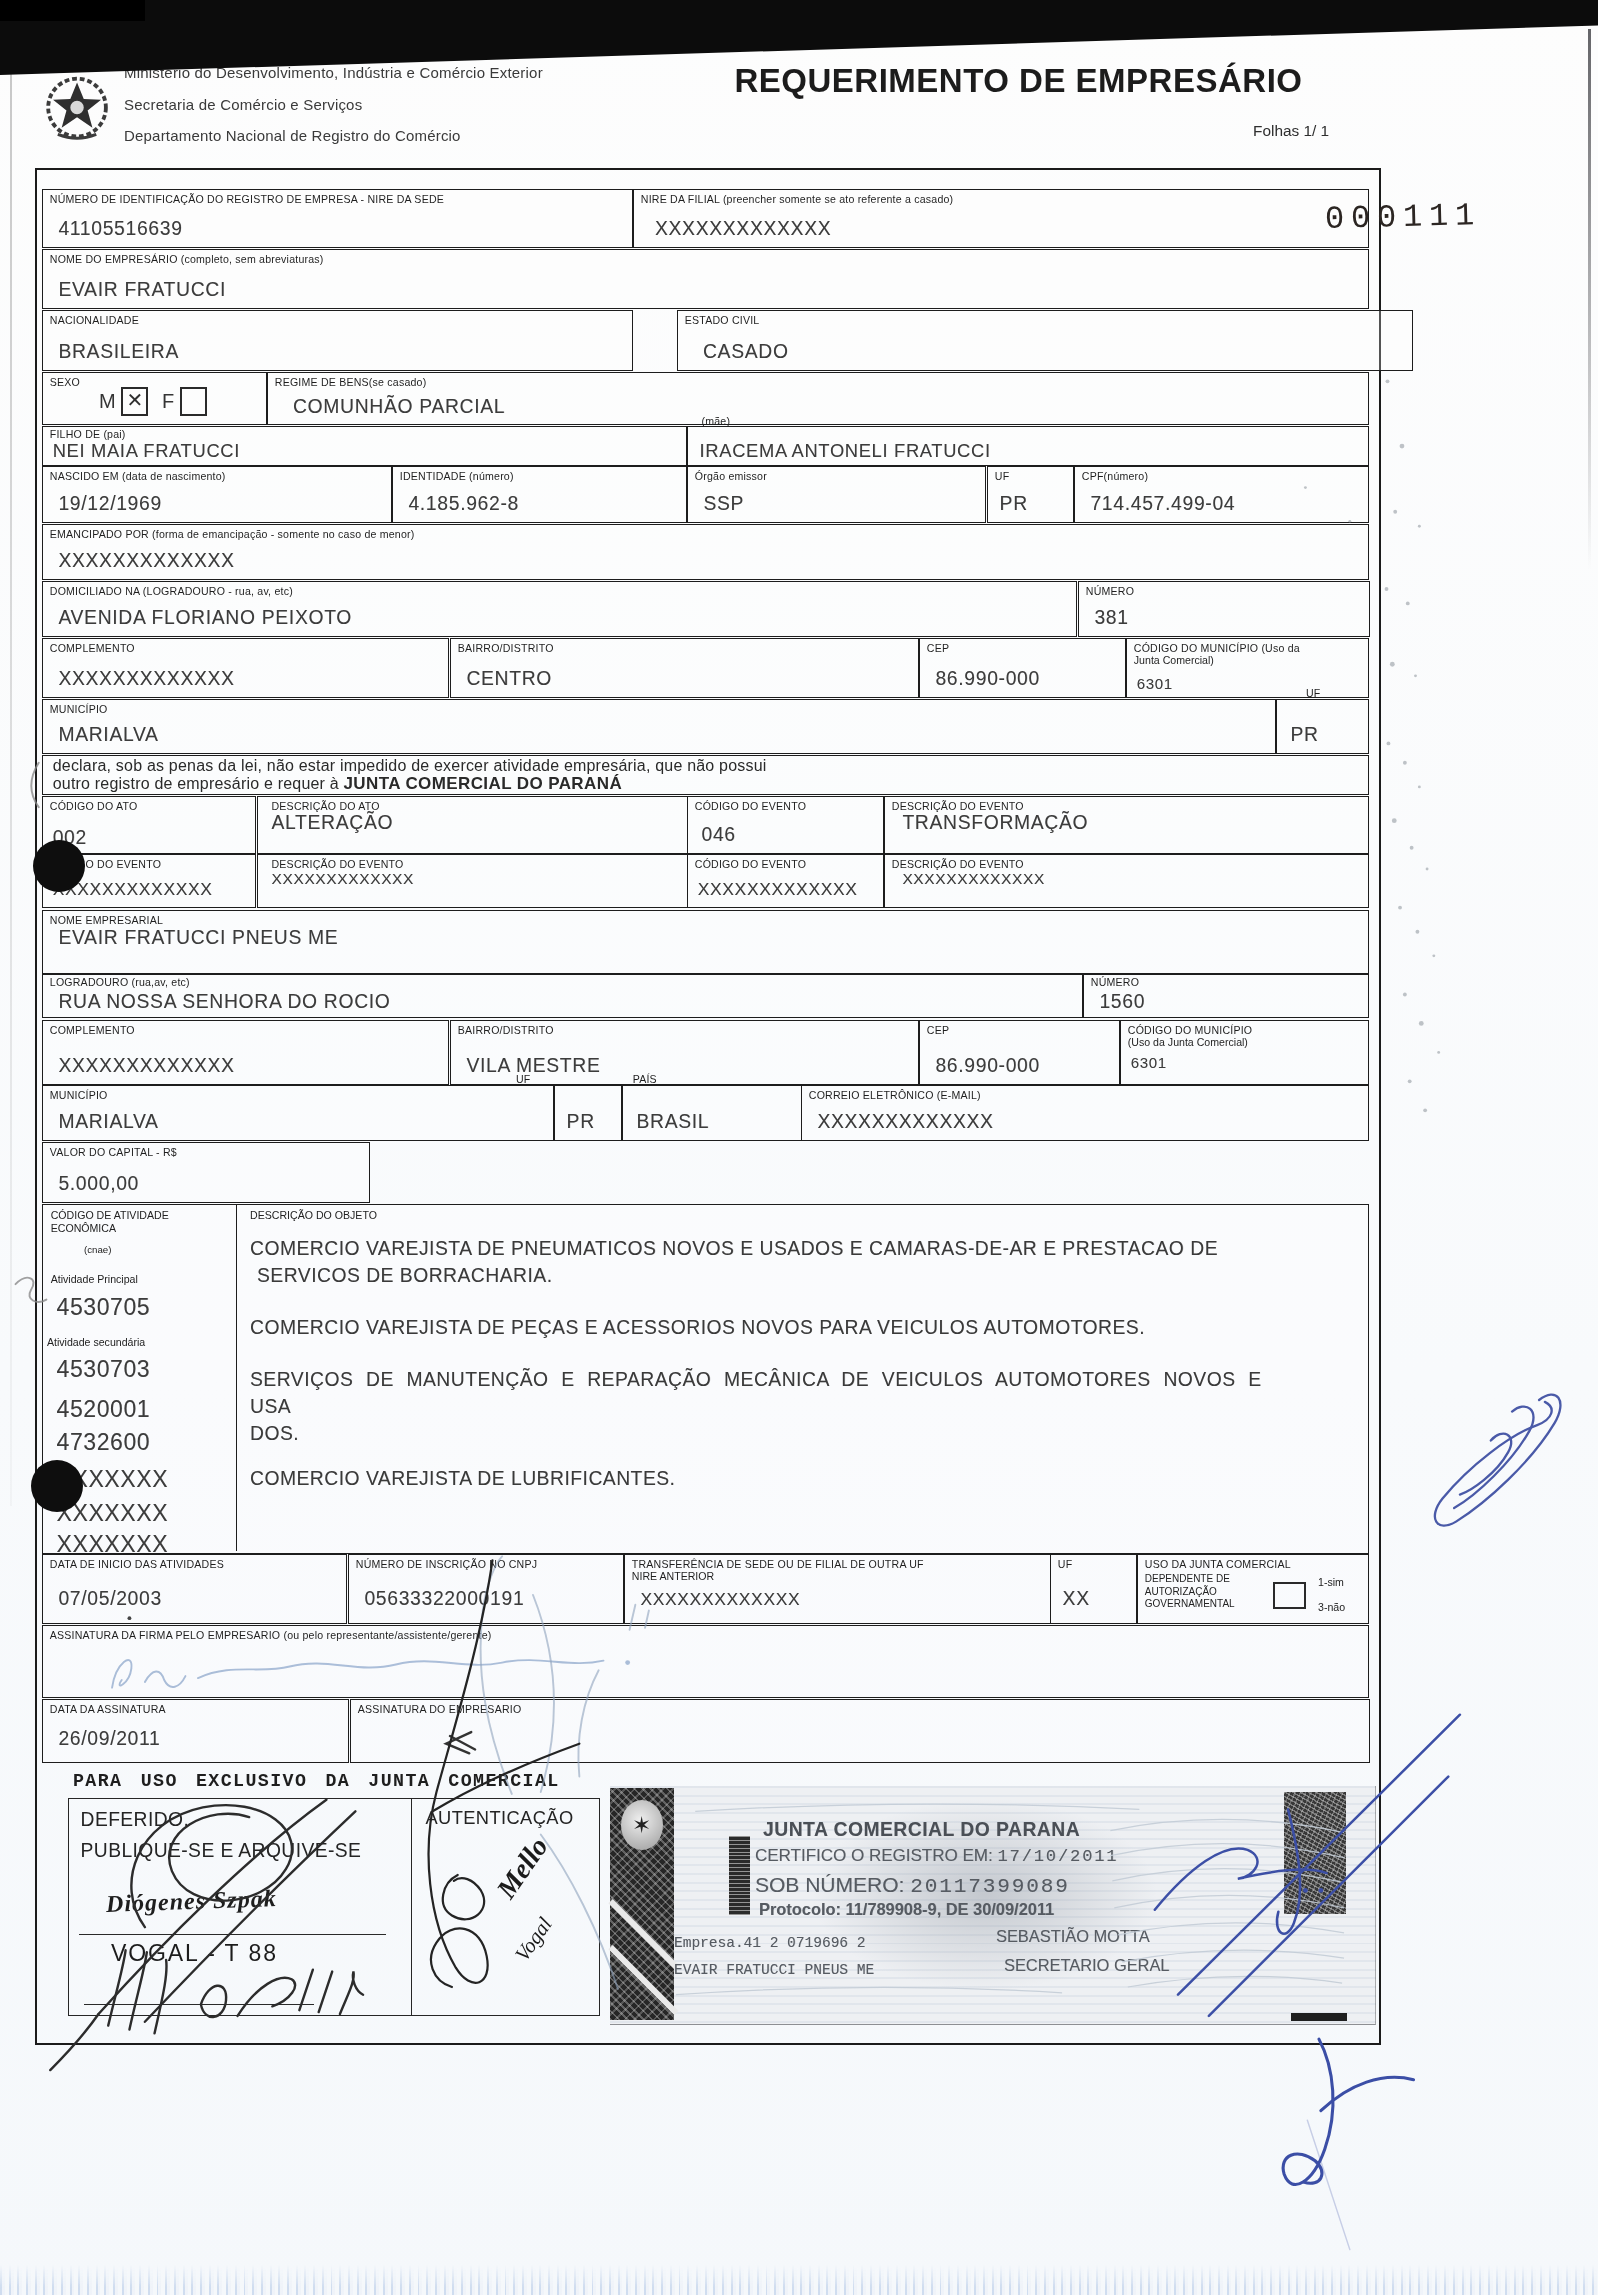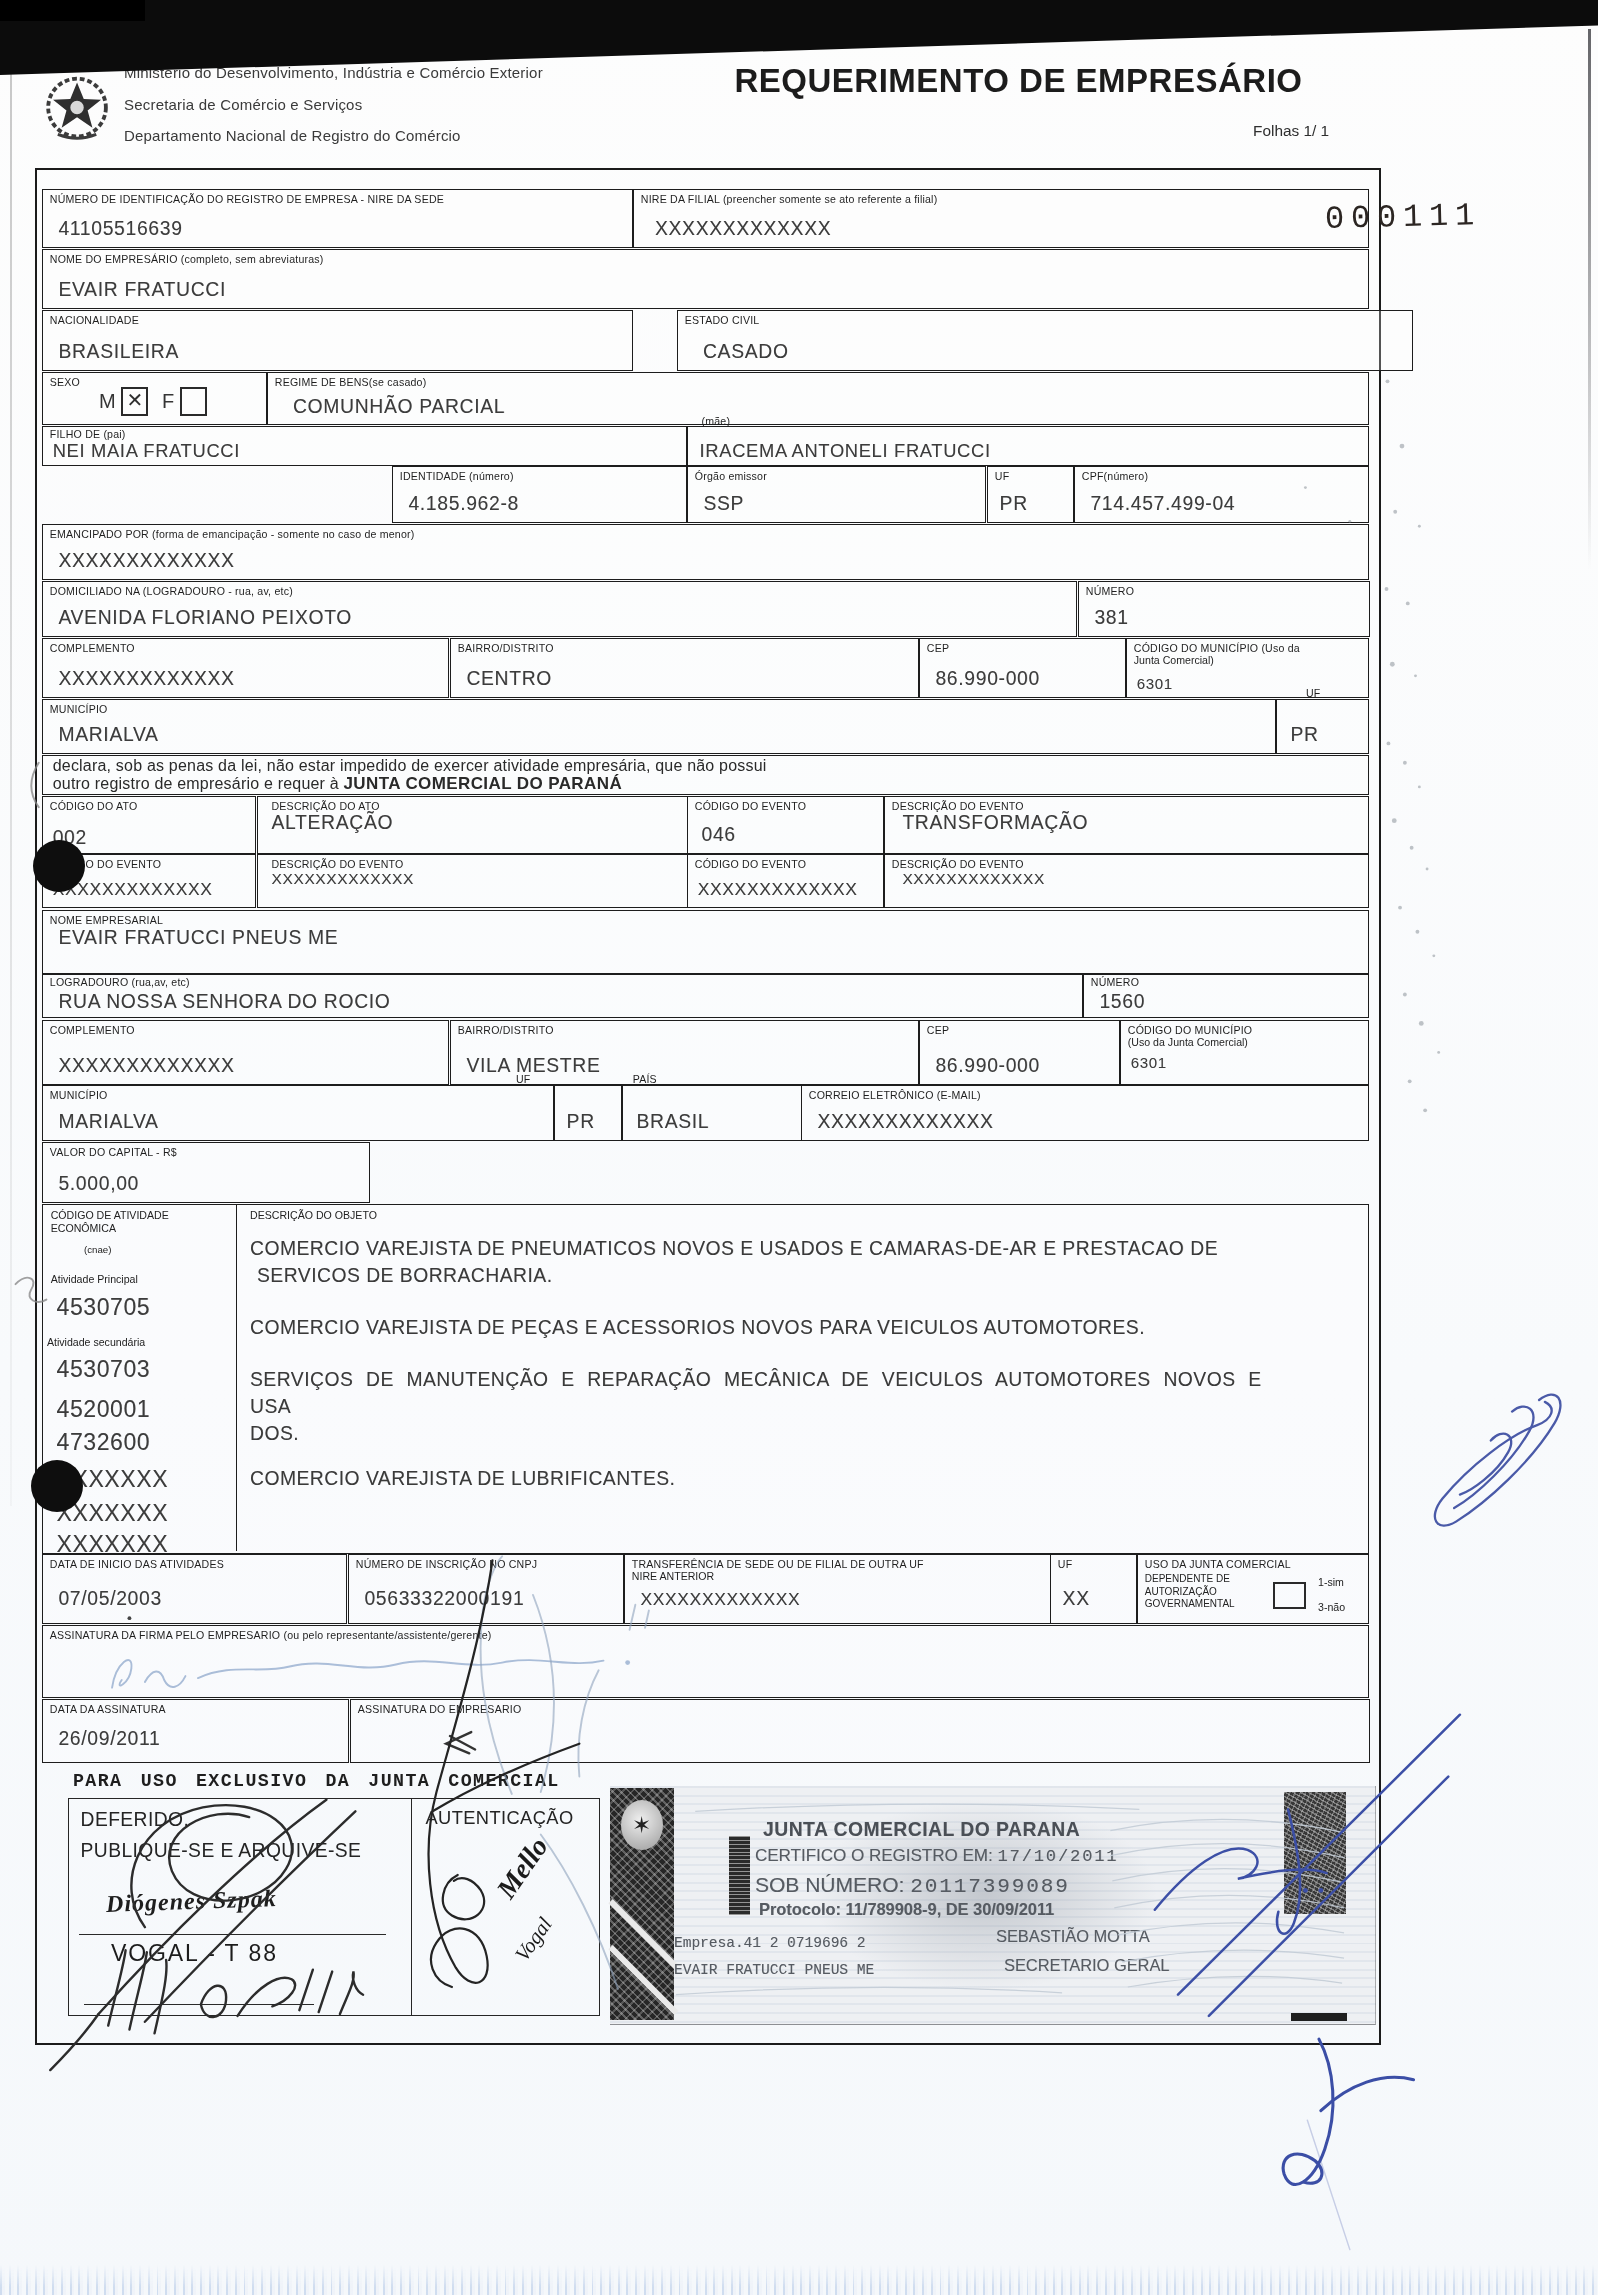--- a/index.html
+++ b/index.html
@@ -86,21 +86,21 @@
   <div id="folhas" class="abs">Folhas 1/ 1</div>
   <div id="pagestamp" class="abs">000111</div>
 
   <div id="outer" class="abs"></div>
 
   <div class="cell" style="left:42px;top:189px;width:591px;height:59px;">
     <span class="lab">NÚMERO DE IDENTIFICAÇÃO DO REGISTRO DE EMPRESA - NIRE DA SEDE</span>
     <span class="val">41105516639</span>
   </div>
   <div class="cell" style="left:633px;top:189px;width:736px;height:59px;">
-    <span class="lab">NIRE DA FILIAL (preencher somente se ato referente a filial)</span>
+    <span class="lab">NIRE DA FILIAL (preencher somente se ato referente a casado)</span>
     <span class="val" style="left:21px;">XXXXXXXXXXXXX</span>
   </div>
 
   <div class="cell" style="left:42px;top:249px;width:1327px;height:60px;">
     <span class="lab">NOME DO EMPRESÁRIO (completo, sem abreviaturas)</span>
     <span class="val">EVAIR FRATUCCI</span>
   </div>
 
   <div class="cell" style="left:42px;top:310px;width:591px;height:61px;">
     <span class="lab">NACIONALIDADE</span>
@@ -124,20 +124,24 @@
 
   <div class="cell" style="left:42px;top:426px;width:645px;height:40px;">
     <span class="lab" style="top:1px;">FILHO DE (pai)</span>
     <span class="val" style="bottom:2.9px;left:9.7px;font-size:18.3px;">NEI MAIA FRATUCCI</span>
   </div>
   <div class="cell" style="left:687px;top:426px;width:682px;height:40px;">
     <span class="lab" style="top:-11.6px;left:13.5px;background:transparent;">(mãe)</span>
     <span class="val" style="bottom:2.9px;left:11.6px;font-size:18.3px;">IRACEMA ANTONELI FRATUCCI</span>
   </div>
 
+  <div class="cell" style="left:42px;top:466px;width:350px;height:57px;">
+    <span class="lab">NASCIDO EM (data de nascimento)</span>
+    <span class="val">19/12/1969</span>
+  </div>
   <div class="cell" style="left:392px;top:466px;width:295px;height:57px;">
     <span class="lab">IDENTIDADE (número)</span>
     <span class="val">4.185.962-8</span>
   </div>
   <div class="cell" style="left:687px;top:466px;width:299px;height:57px;">
     <span class="lab">Órgão emissor</span>
     <span class="val">SSP</span>
   </div>
   <div class="cell" style="left:987px;top:466px;width:87px;height:57px;">
     <span class="lab">UF</span>

